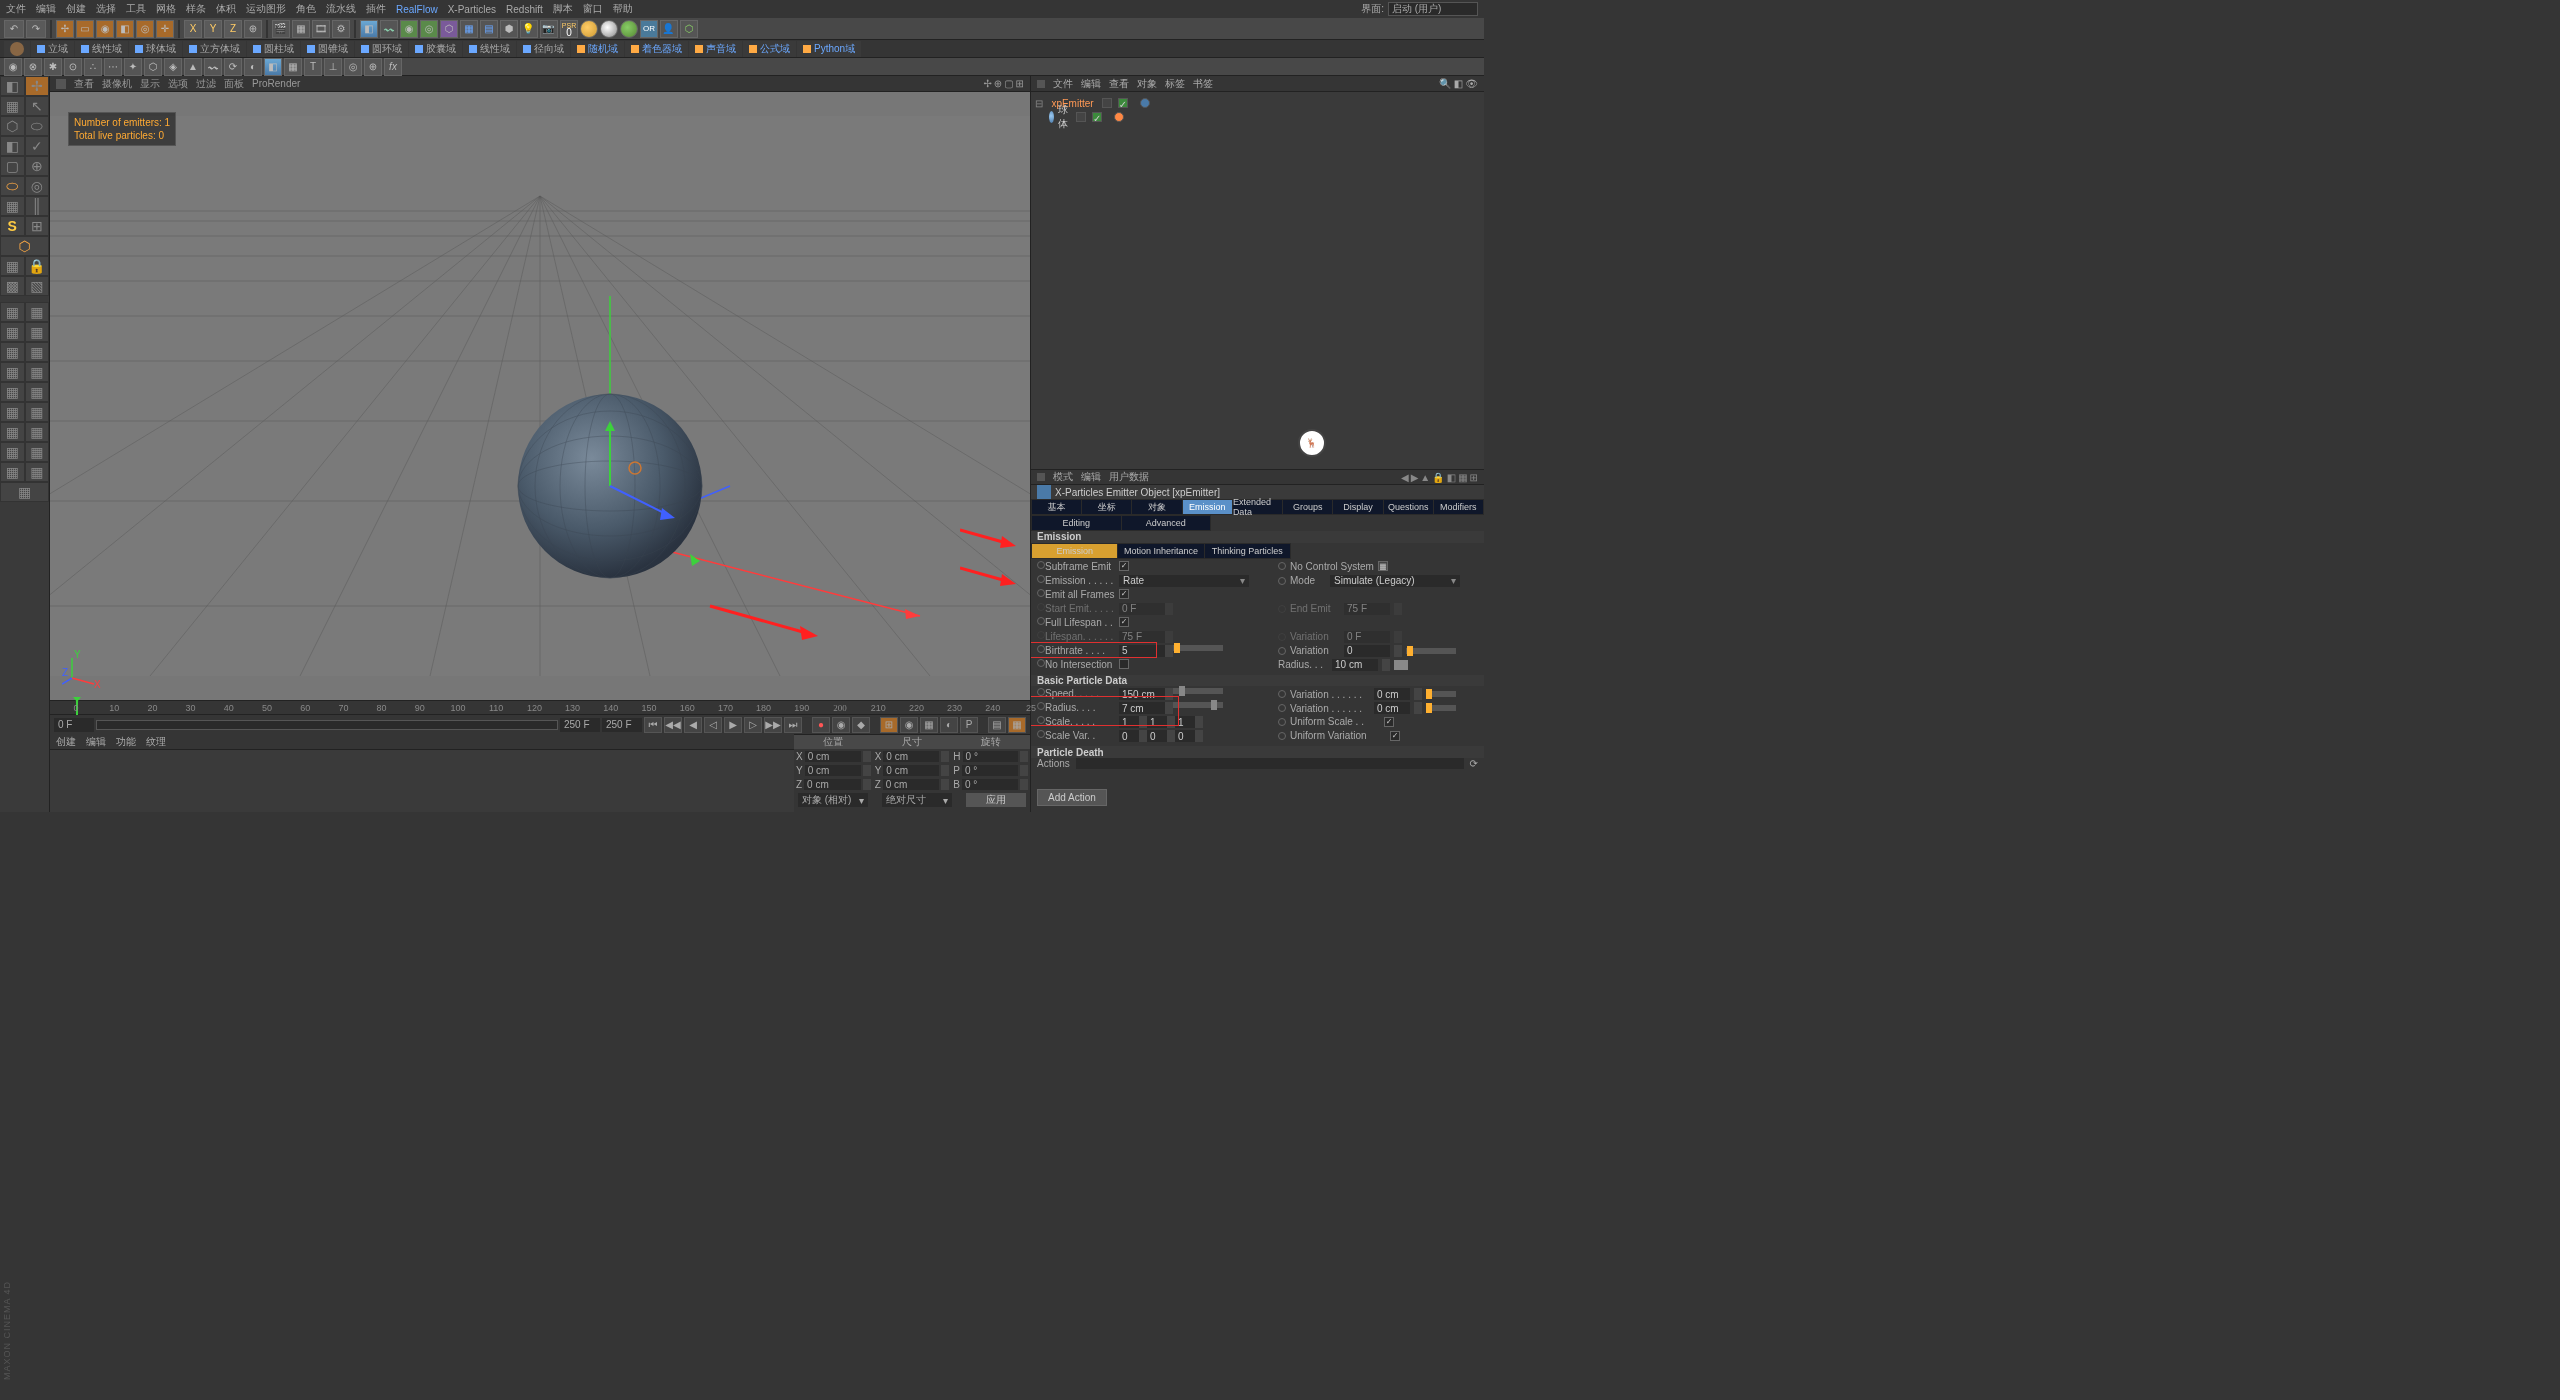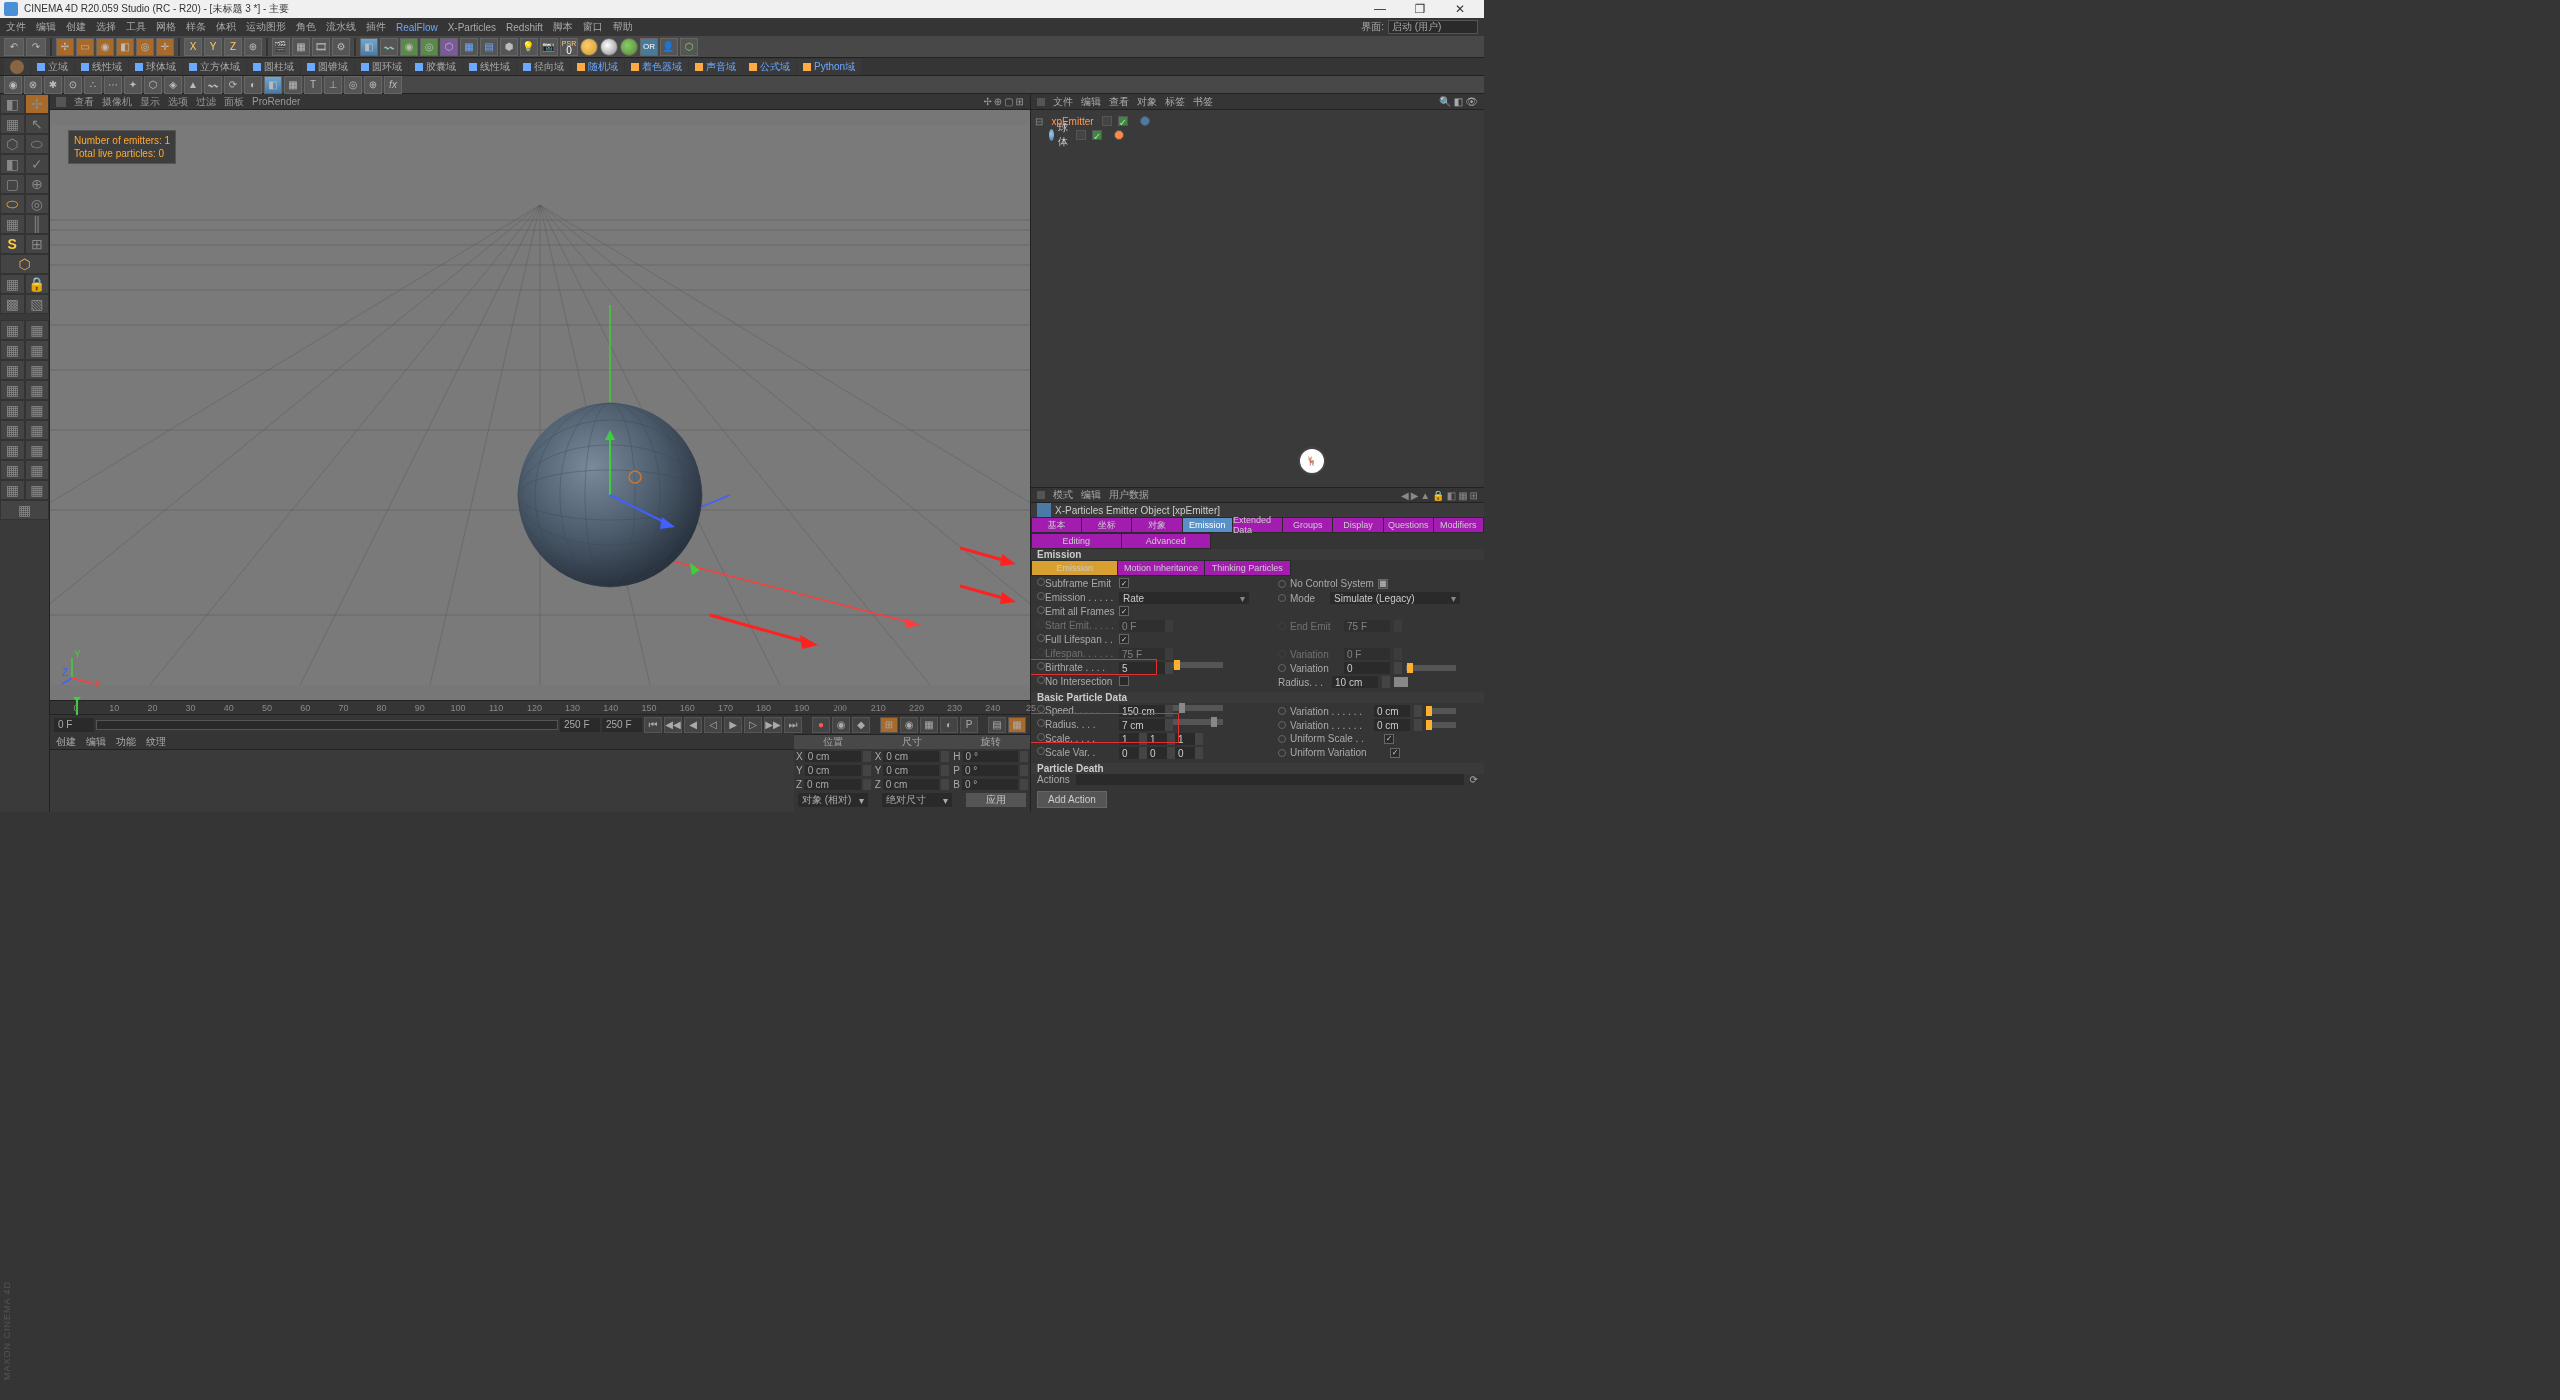--- a/index.html
+++ b/index.html
@@ -89,21 +89,21 @@
 .badge { position: absolute; right: 158px; bottom: 12px; width: 28px; height: 28px; background: #fff; border-radius: 50%; display: flex; align-items: center; justify-content: center; color: #333; font-size: 8px; font-weight: bold; border: 2px solid #444; }
 
 
 .attr-panel { flex: 1; display: flex; flex-direction: column; overflow: hidden; }
 .attr-menu { height: 16px; display: flex; align-items: center; gap: 8px; padding: 0 6px; color: #aaa; font-size: 10px; border-bottom: 1px solid #222; }
 .attr-menu .right-icons { margin-left: auto; display: flex; gap: 2px; font-size: 11px; color: #888; }
 .attr-title { height: 16px; background: #3a3a3a; display: flex; align-items: center; gap: 4px; padding: 0 6px; font-size: 10px; color: #ccc; }
 .attr-title .xp-icon { width: 14px; height: 14px; background: #4a7aa8; }
 
 .tabs-row { display: flex; gap: 1px; background: #2a2a2a; padding: 1px; }
-.tab { flex: 1; height: 14px; background: #a21caf; color: #ccc; font-size: 9px; display: flex; align-items: center; justify-content: center; }
+.tab { flex: 1; height: 14px; background: #0f172a; color: #ccc; font-size: 9px; display: flex; align-items: center; justify-content: center; }
 .tab.active { background: #5a90c8; color: #fff; }
 .tab.sub-active { background: #d8a030; }
 
 .section-hdr { height: 14px; background: #3a3a3a; color: #ccc; font-size: 10px; padding: 0 6px; display: flex; align-items: center; font-weight: bold; }
 .params { padding: 2px 6px; }
 .prow { display: flex; align-items: flex-start; height: 14px; font-size: 10px; color: #aaa; }
 .prow .bullet { width: 8px; height: 8px; border: 1px solid #666; border-radius: 50%; flex-shrink: 0; }
 .prow .bullet.disabled { opacity: 0.4; }
 .prow .label { width: 74px; }
 .prow .val { width: 46px; height: 12px; background: #2a2a2a; color: #ccc; padding: 0 3px; display: flex; align-items: center; }
@@ -136,28 +136,20 @@
 
 .statusbar { height: 18px; background: #353535; display: flex; align-items: center; gap: 10px; padding: 0 6px; color: #aaa; border-top: 1px solid #222; }
 
 .vertical-brand { position: absolute; left: 2px; bottom: 20px; writing-mode: vertical-rl; transform: rotate(180deg); color: #555; font-size: 9px; letter-spacing: 1px; }
 </style>
 </head>
 <body>
 
 <div class="app">
 
-  <div class="titlebar">
-    <div class="app-icon"></div>
-    <span>CINEMA 4D R20.059 Studio (RC - R20) - [未标题 3 *] - 主要</span>
-    <div class="spacer"></div>
-    <div class="win-btn">—</div>
-    <div class="win-btn">❐</div>
-    <div class="win-btn">✕</div>
-  </div>
 
   <div class="menubar">
     <span>文件</span>
     <span>编辑</span>
     <span>创建</span>
     <span>选择</span>
     <span>工具</span>
     <span>网格</span>
     <span>样条</span>
     <span>体积</span>

